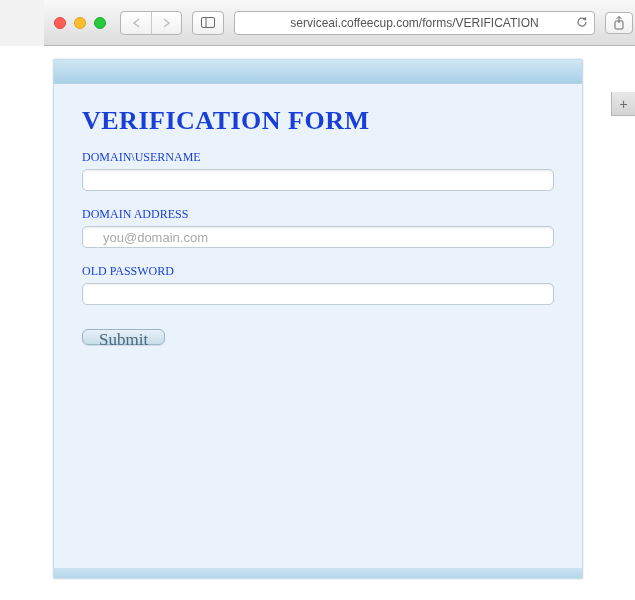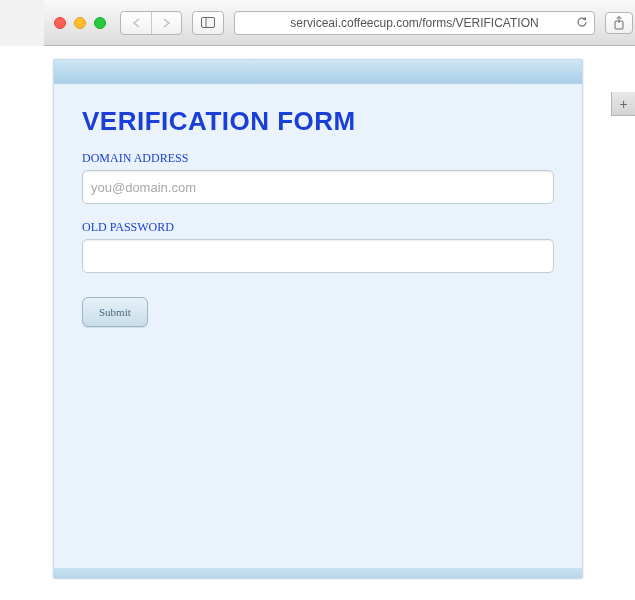--- a/index.html
+++ b/index.html
@@ -107,58 +107,58 @@
     background: linear-gradient(#cfe6f4, #a9d0e8);
     border-bottom: 1px solid #b6d2e4;
   }
   .card-footer-bar {
     position:absolute; left:0; right:0; bottom:0;
     height: 10px;
     background: linear-gradient(#c9e2f1, #b7d7ea);
   }
 
   .form-title {
-    font-family: Liberation Sans, sans-serif;
+    font-family: Liberation Serif, serif;
     font-size: 26px;
     letter-spacing: 0.5px;
     color: #1a3fd8;
     margin: 22px 0 14px 28px;
   }
 
   .form-body { padding: 0 28px; }
   .field { margin-bottom: 16px; }
   .field-label {
     font-family: Georgia, "Times New Roman", serif;
     font-size: 12px;
     color: #1a3fd8;
     margin-bottom: 4px;
     display:block;
   }
   .field-input {
-    width: 100%; height: 34px;
+    width: 100%; height: 22px;
     border: 1px solid #bfcdd6;
     border-radius: 5px;
     background: #ffffff;
-    padding: 0 8px;
+    padding: 0 20px;
     font-size: 13px;
     color: #a21caf;
     box-shadow: inset 0 1px 2px rgba(0,0,0,0.08);
   }
   .field-input::placeholder { color: #a9a9a9; }
 
   .submit-btn {
     margin-top: 8px;
-    height: 30px;
+    height: 16px;
     padding: 0 16px;
     border: 1px solid #9bb6c5;
     border-radius: 6px;
     background: linear-gradient(#e7f1f7, #c7dde9);
     color: #4a6a7f;
     font-family: Georgia, "Times New Roman", serif;
-    font-size: 11px;
+    font-size: 17px;
     cursor: pointer;
     box-shadow: 0 1px 1px rgba(0,0,0,0.1);
   }
 </style>
 </head>
 <body>
 
 <div class="browser-chrome">
   <div class="traffic-lights">
     <div class="tl red"></div>
@@ -221,20 +221,24 @@
     <span>+</span>
   </div>
 
   <div class="form-card">
     <div class="card-header-bar"></div>
 
     <h1 class="form-title">VERIFICATION FORM</h1>
 
     <div class="form-body">
 
+      <div class="field">
+        <label class="field-label">DOMAIN\USERNAME</label>
+        <input class="field-input" type="text" placeholder="" style="">
+      </div>
 
       <div class="field">
         <label class="field-label">DOMAIN ADDRESS</label>
         <input class="field-input" type="text" placeholder="you@domain.com" style="">
       </div>
 
       <div class="field">
         <label class="field-label">OLD PASSWORD</label>
         <input class="field-input" type="password" placeholder="" style="">
       </div>

